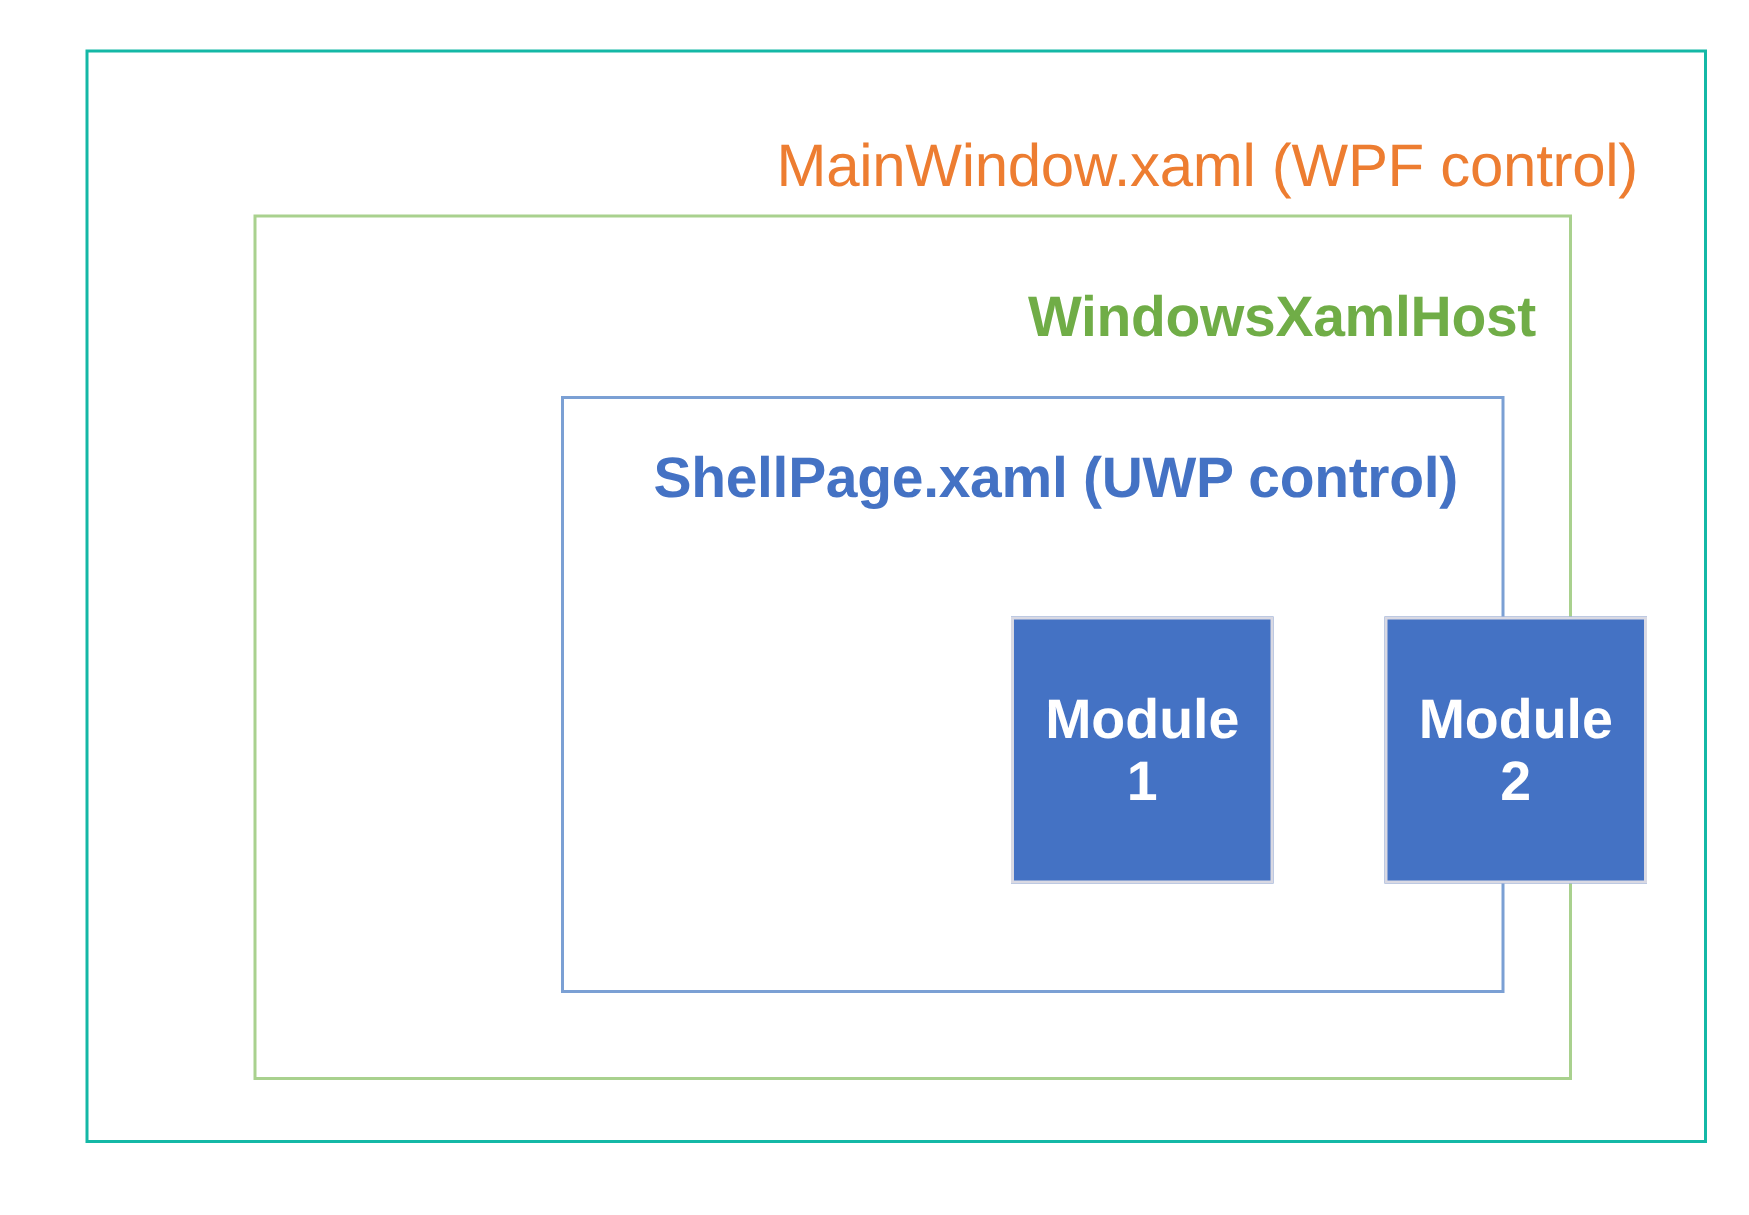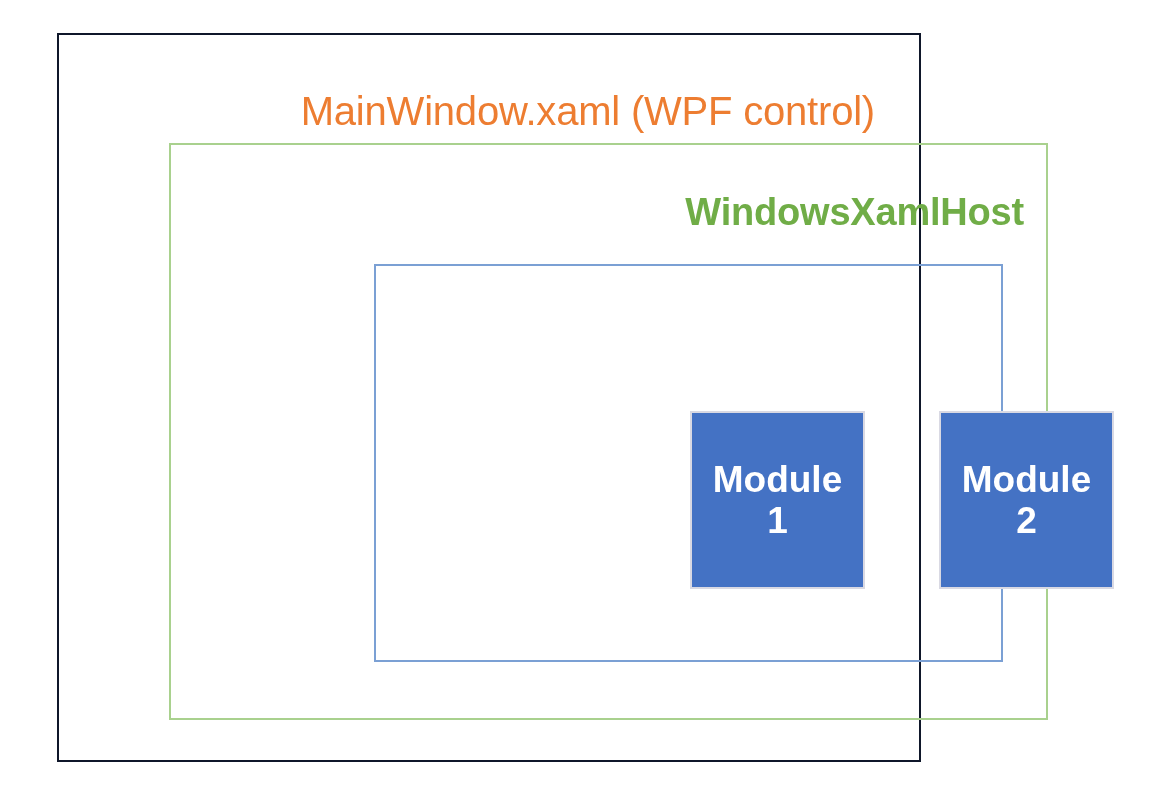--- a/index.html
+++ b/index.html
@@ -23,24 +23,24 @@
     width: 1166px;
     height: 810px;
     background: #ffffff;
   }
 
   
   .wpf-box {
     position: absolute;
     left: 57px;
     top: 33px;
-    width: 864px;
+    width: 1081px;
     height: 729px;
     box-sizing: border-box;
-    border: 2px solid #0f172a;
+    border: 2px solid #14b8a6;
     background: transparent;
   }
   .wpf-title {
     position: absolute;
     right: 44px;
     top: 55px;
     font-size: 40px;
     line-height: 1.05;
     color: #ED7D31;
     white-space: nowrap;
@@ -88,21 +88,21 @@
     font-size: 38px;
     line-height: 1.05;
     color: #4472C4;
     white-space: nowrap;
     letter-spacing: -0.2px;
   }
 
   
   .modules-row {
     position: absolute;
-    left: 16px;
+    left: 0;
     top: 0;
     width: 100%;
     height: 100%;
   }
   .module-box {
     position: absolute;
     top: 145px;
     width: 175px;
     height: 178px;
     box-sizing: border-box;
@@ -129,20 +129,21 @@
   <div class="wpf-box">
 
     <div class="wpf-title">MainWindow.xaml (WPF control)</div>
 
     <div class="xamlhost-box">
 
       <div class="xamlhost-title">WindowsXamlHost</div>
 
       <div class="shellpage-box">
 
+        <div class="shellpage-title">ShellPage.xaml (UWP control)</div>
 
         <div class="modules-row">
 
           <div class="module-box module-1">
             <span class="module-line">Module</span>
             <span class="module-line">1</span>
           </div>
 
           <div class="module-box module-2">
             <span class="module-line">Module</span>

